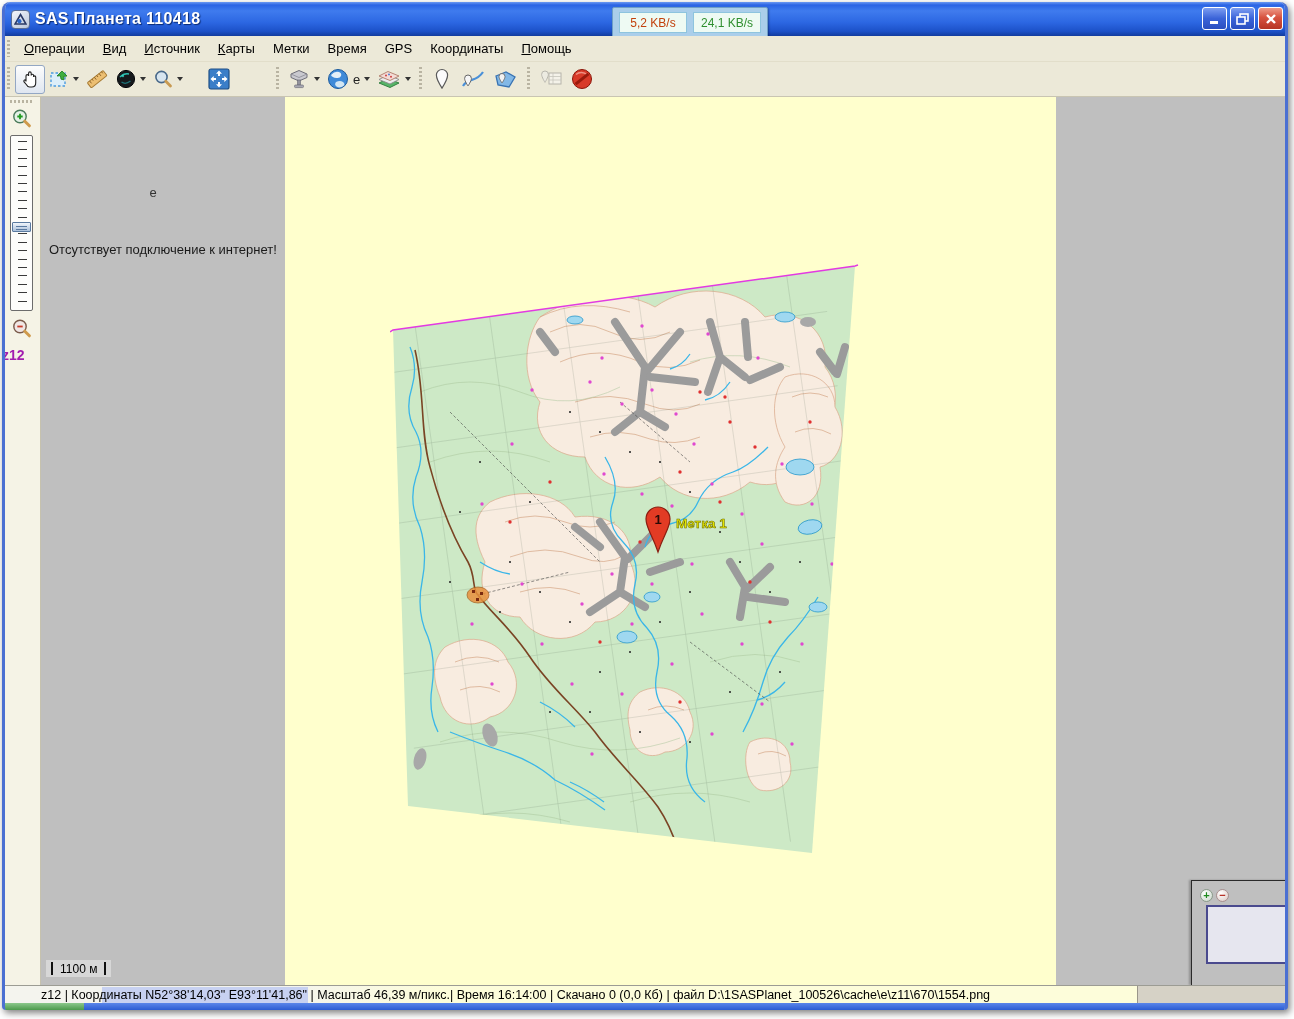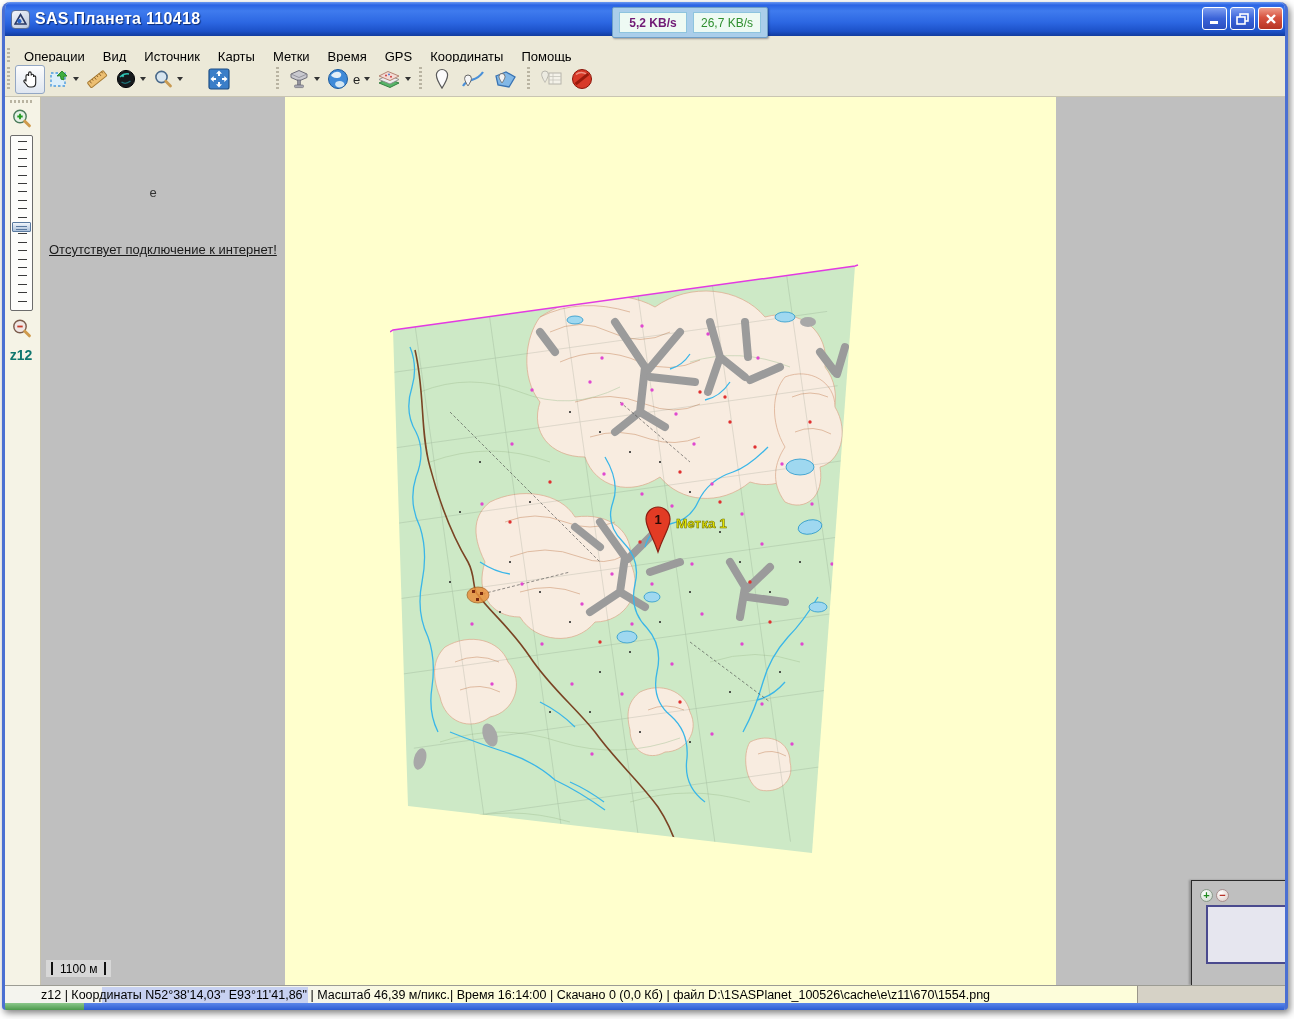--- a/index.html
+++ b/index.html
@@ -19,30 +19,30 @@
   .app-icon { width:19px; height:19px; margin:0 5px 0 9px; border-radius:4px;
     background:linear-gradient(145deg,#f4f7fb,#b9c6da); border:1px solid #5a6f96;
     display:flex; align-items:center; justify-content:center; }
   .app-icon svg { display:block; }
   .title { color:#fff; font-size:16px; font-weight:bold; text-shadow:1px 1px 1px #0a2a72; letter-spacing:.3px; }
   .speed-panel { position:absolute; left:610px; top:5px; width:156px; height:31px;
     background:#aaceea; border:1px solid #6f9fc6; border-radius:2px;
     display:flex; align-items:center; justify-content:center; gap:6px; box-shadow:1px 1px 2px rgba(0,0,30,.35); }
   .speed-box { width:68px; height:21px; background:#eefaf3; border:1px solid #8ec4de;
     font-size:12px; display:flex; align-items:center; justify-content:center; }
-  .speed-box.down { color:#701a75;font-weight:bold; }
+  .speed-box.down { color:#c2410c; }
   .speed-box.up { color:#2f8f2f; }
   .winbtns { position:absolute; right:5px; top:5px; display:flex; gap:3px; }
   .wbtn { width:25px; height:23px; border-radius:3px; border:1px solid #fff;
     display:flex; align-items:center; justify-content:center; cursor:pointer; }
   .wbtn.min,.wbtn.rest { background:linear-gradient(180deg,#7c9df2 0%,#3a63d8 50%,#2a4fc0 100%); }
   .wbtn.close { background:linear-gradient(180deg,#ee9a88 0%,#d75340 45%,#b63524 100%); }
   
   .menubar { position:absolute; left:-3px; top:34px; width:1286px; height:26px; background:#ece9d8;
-    display:flex; align-items:center; font-size:13px; color:#000; border-bottom:1px solid #e2deca;margin-top:8px; }
+    display:flex; align-items:center; font-size:13px; color:#000; border-bottom:1px solid #e2deca; }
   .gripper-v { width:3px; height:70%; margin:0 5px;
     background:repeating-linear-gradient(180deg,#b9b4a2 0 2px,transparent 2px 4px); }
   .menu-item { padding:3px 9px; cursor:default; }
   .menu-item u { text-decoration:underline; }
   
   .toolbar { position:absolute; left:-3px; top:60px; width:1286px; height:35px; background:#ece9d8;
     display:flex; align-items:center; border-bottom:1px solid #c9c5b2; }
   .tbtn { height:29px; min-width:30px; padding:0 2px; background:transparent; border:1px solid transparent;
     border-radius:3px; display:flex; align-items:center; justify-content:center; gap:2px; cursor:pointer; }
   .tbtn.pressed { background:linear-gradient(180deg,#fdfdfd,#dfe6f0); border:1px solid #93a7c4; }
@@ -56,27 +56,27 @@
   .gripper-h { position:absolute; left:8px; top:3px; width:24px; height:3px;
     background:repeating-linear-gradient(90deg,#b9b4a2 0 2px,transparent 2px 4px); }
   .zp-btn { position:absolute; left:8px; width:24px; height:24px; cursor:pointer; }
   .zp-zoomin { top:10px; } .zp-zoomout { top:220px; }
   .slider { position:absolute; left:8px; top:38px; width:23px; height:176px; background:#fdfdfb;
     border:1px solid #6c6c6c; border-radius:2px; }
   .tick { position:absolute; left:7px; width:9px; height:1px; background:#3a3a3a; }
   .handle { position:absolute; left:1px; top:86px; width:19px; height:10px;
     background:linear-gradient(180deg,#f0f5fb,#aac0da); border:1px solid #5a7aa0; border-radius:1px; cursor:grab; }
   .handle::after { content:""; position:absolute; left:3px; right:3px; top:3px; height:1px; background:#5a7aa0; box-shadow:0 3px 0 #5a7aa0; }
-  .zlevel { position:absolute; left:0; top:250px; width:38px; text-align:center;
-    color:#0f766e; font-weight:bold; font-size:14px; }
+  .zlevel { position:absolute; left:0; top:250px; width:38px; 
+    color:#a21caf; font-weight:bold; font-size:14px; }
   .map-area { position:relative; flex:1; height:100%; background:#bfbfbf; overflow:hidden; cursor:crosshair; }
   .tile-bg { position:absolute; left:244px; top:0; width:771px; height:100%; background:#ffffcd; }
   .tile-source-letter { position:absolute; left:100px; top:88px; width:24px; text-align:center;
     font-size:13px; color:#333; }
-  .offline-msg { position:absolute; left:8px; top:145px; font-size:13px; color:#1a1a1a;text-decoration:underline; }
+  .offline-msg { position:absolute; left:8px; top:145px; font-size:13px; color:#1a1a1a; }
   svg.topo { position:absolute; left:349px; top:165px; }
   .scale-box { position:absolute; left:5px; top:863px; height:17px; background:#d7d7d7;
     display:flex; align-items:center; font-size:12px; color:#000; padding:0 5px; }
   .scale-box .bar { width:2px; height:13px; background:#111; }
   .scale-box .lbl { padding:0 7px; }
   .minimap { position:absolute; right:0; top:783px; width:97px; height:105px; background:#bfbfbf;
     border-left:1px solid #2a2a2a; border-top:1px solid #2a2a2a; box-shadow:-2px 0 2px rgba(0,0,0,.25); }
   .mm-btn { position:absolute; top:8px; width:13px; height:13px; border-radius:50%;
     border:1px solid #8a9a8a; font-size:11px; font-weight:bold; line-height:11px; text-align:center; cursor:pointer;
     background:radial-gradient(circle at 35% 30%,#ffffff,#d8e2d8 70%,#b8c4b8); }
@@ -102,21 +102,21 @@
   <div class="titlebar">
     <div class="app-icon">
       <svg width="13" height="13" viewBox="0 0 13 13">
             <path d="M6.5 1.5 L12 11 L1 11 Z" fill="none" stroke="#2a3a66" stroke-width="1.6"></path>
             <circle cx="5.4" cy="8.2" r="2.1" fill="#2a66c8"></circle>
           </svg>
     </div>
     <div class="title">SAS.Планета 110418</div>
     <div class="speed-panel">
       <div class="speed-box down">5,2 KB/s</div>
-      <div class="speed-box up">26,7 KB/s</div>
+      <div class="speed-box up">24,1 KB/s</div>
     </div>
     <div class="winbtns">
       <div class="wbtn min">
             <svg width="12" height="12">
               <rect x="1" y="8" width="8" height="3" fill="#fff"></rect>
             </svg>
           </div>
       <div class="wbtn rest">
             <svg width="14" height="12">
               <rect x="4" y="1" width="8" height="7" fill="none" stroke="#fff" stroke-width="1.6"></rect>

